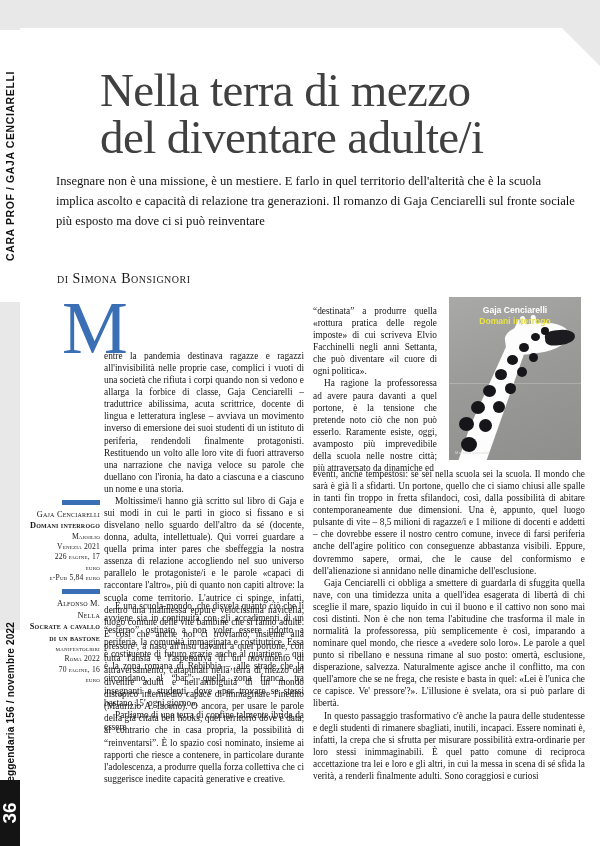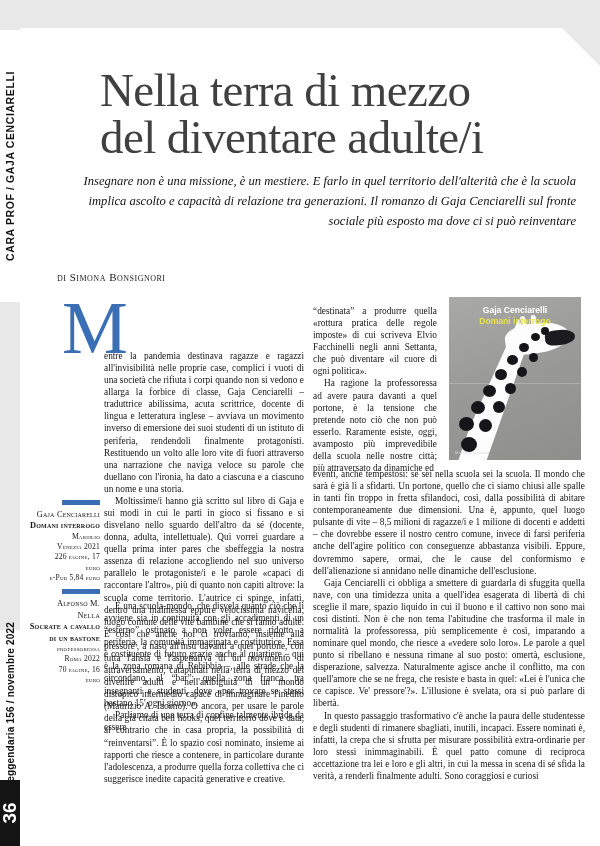--- a/index.html
+++ b/index.html
@@ -72,30 +72,28 @@
     font-size:47px;
     line-height:0.99;
     letter-spacing:-0.6px;
     color:#404040;
     margin-left:45px;
   }
   #headline .l{display:block;}
   
   #standfirst{
     position:absolute;left:56px;top:172px;width:520px;
-    font-style:italic;
     font-size:12.6px;
     line-height:1.58;
     color:#121212;
-    text-align:right;
   }
   
   #byline{
     position:absolute;left:57px;top:271px;
-    font-size:11px;
+    font-size:14px;
     letter-spacing:0.5px;
     font-variant:small-caps;
     color:#1a1a1a;
   }
   
   #sidebar{
     position:absolute;left:20px;top:500px;width:80px;
     text-align:right;
     color:#181818;
   }
@@ -273,21 +271,21 @@
       <span class="ln meta">226 pagine, 17 euro</span>
       <span class="ln meta">e-Pub 5,84 euro</span>
     </div>
 
     <div class="ref">
       <div class="rule"></div>
       <span class="ln author">Alfonso M.</span>
       <span class="ln author">Nella</span>
       <span class="ln title">Socrate a cavallo</span>
       <span class="ln title">di un bastone</span>
-      <span class="ln meta">professoressa</span>
+      <span class="ln meta">manifestolibri</span>
       <span class="ln meta">Roma 2022</span>
       <span class="ln meta">70 pagine, 16 euro</span>
     </div>
 
 
   </div>
 
 </div>
 
 </body></html>

